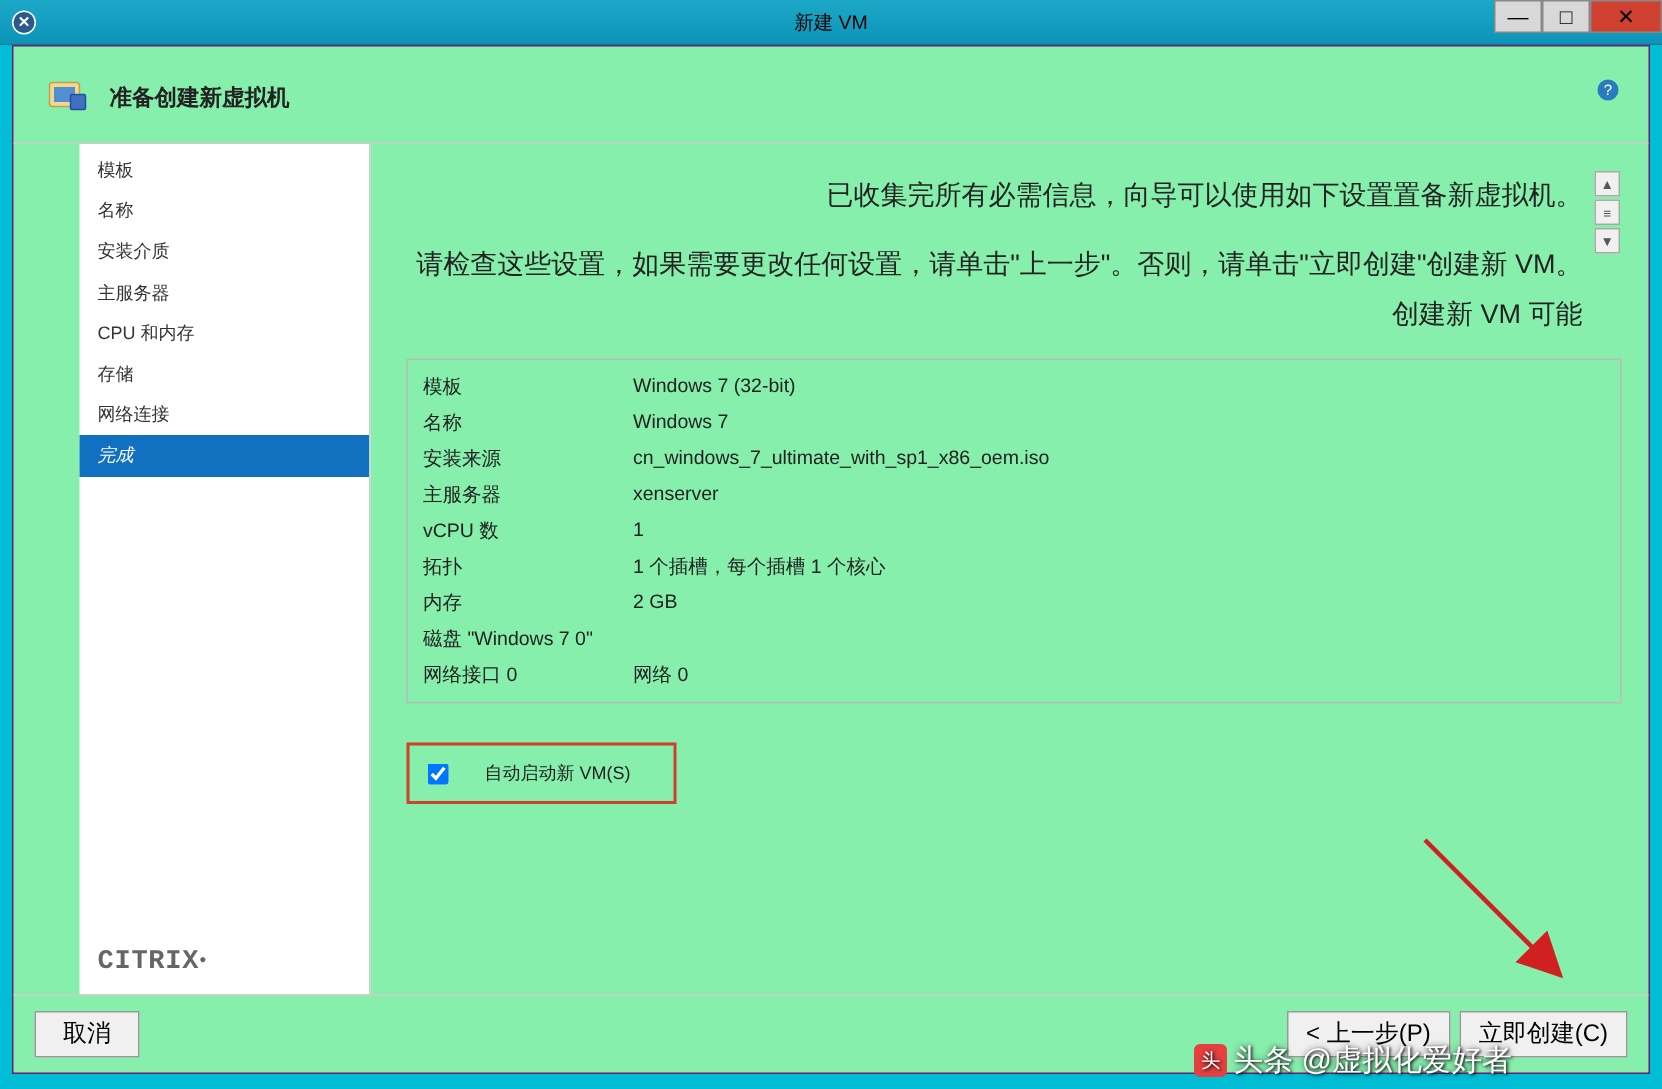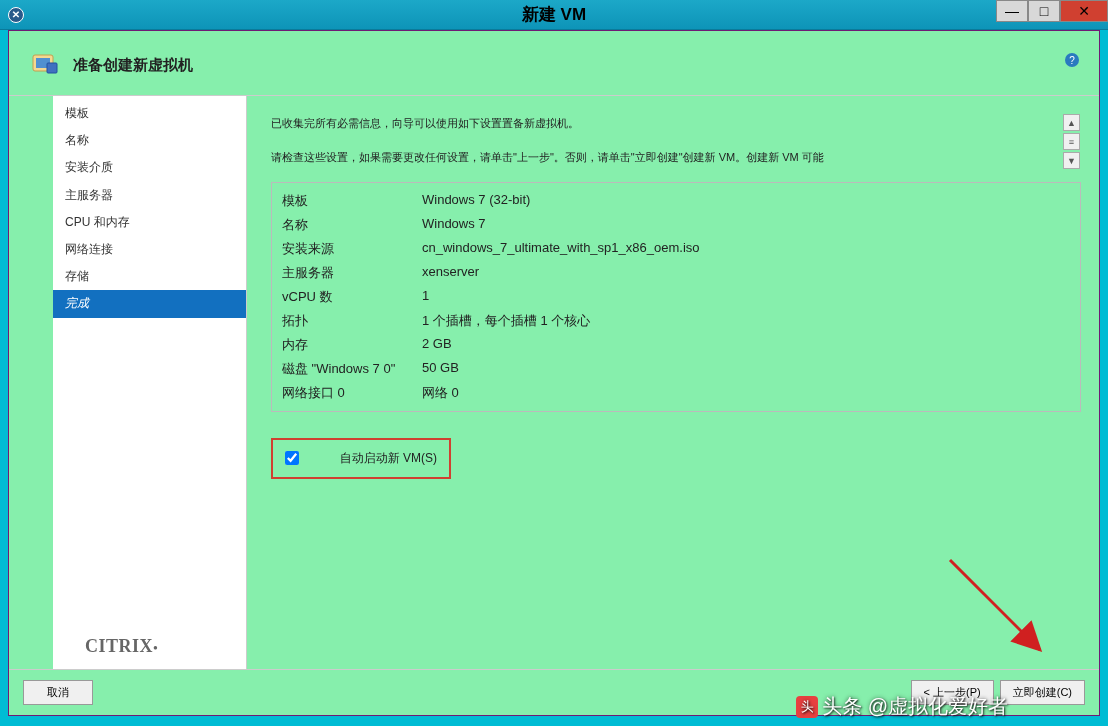--- a/index.html
+++ b/index.html
@@ -32,22 +32,22 @@
       justify-content: center;
       color: #fff;
       font-size: 10px;
       font-weight: bold;
     }
     .titlebar-title {
       position: absolute;
       left: 50%;
       transform: translateX(-50%);
       color: #000;
-      font-size: 17px;
-      font-weight: bold;
+      font-size: 13px;
+      font-weight: normal;
     }
     .titlebar-controls {
       position: absolute;
       right: 0;
       top: 0;
       display: flex;
       height: 25px;
     }
     .titlebar-btn {
       width: 32px;
@@ -133,48 +133,48 @@
     }
     .sidebar-item.selected {
       background: #1270c0;
       color: #fff;
       font-style: italic;
     }
     .sidebar-footer {
       padding: 12px;
     }
     .citrix-logo {
-      font-family: Liberation Serif, serif;
+      font-family: Liberation Mono, monospace;
       font-size: 18px;
       font-weight: bold;
       color: #666;
       letter-spacing: 0.5px;
-      margin-left: 20px;
     }
     .citrix-dot {
       color: #666;
       font-size: 8px;
       vertical-align: middle;
     }
     .content-area {
       flex: 1;
       padding: 18px 18px 10px 24px;
       display: flex;
       flex-direction: column;
       position: relative;
     }
     .intro-block {
       position: relative;
       padding-right: 26px;
     }
     .intro-text {
-      font-size: 11px;
+      font-size: 18px;
       color: #222;
       line-height: 1.8;
       margin-bottom: 14px;
+      text-align: right;
     }
     .scroll-buttons {
       position: absolute;
       right: 0;
       top: 0;
       width: 18px;
       display: flex;
       flex-direction: column;
       gap: 2px;
     }
@@ -208,21 +208,20 @@
     .summary-value {
       flex: 1;
     }
     .checkbox-highlight {
       border: 2px solid #d04030;
       padding: 10px 12px;
       display: inline-flex;
       align-items: center;
       gap: 24px;
       width: 180px;
-      justify-content: space-between;
     }
     .checkbox-highlight input {
       width: 14px;
       height: 14px;
     }
     .checkbox-label {
       font-size: 12px;
       color: #222;
     }
     .footer-bar {
@@ -235,21 +234,21 @@
       flex: 1;
     }
     .footer-right {
       display: flex;
       gap: 6px;
     }
     .btn {
       padding: 4px 12px;
       border: 1px solid #999;
       background: #f0f0f0;
-      font-size: 11px;
+      font-size: 16px;
       cursor: pointer;
       font-family: inherit;
       min-width: 70px;
     }
     .watermark {
       position: absolute;
       right: 100px;
       bottom: 6px;
       font-size: 20px;
       color: #fff;
@@ -304,22 +303,22 @@
 
   <div class="body-section">
 
     <div class="sidebar">
       <div class="sidebar-items">
         <div class="sidebar-item">模板</div>
         <div class="sidebar-item">名称</div>
         <div class="sidebar-item">安装介质</div>
         <div class="sidebar-item">主服务器</div>
         <div class="sidebar-item">CPU 和内存</div>
+        <div class="sidebar-item">存储</div>
         <div class="sidebar-item">网络连接</div>
-        <div class="sidebar-item">存储</div>
         <div class="sidebar-item selected">完成</div>
       </div>
       <div class="sidebar-footer">
         <span class="citrix-logo"><span>CITRIX</span><span class="citrix-dot">●</span></span>
       </div>
     </div>
 
     <div class="content-area">
       <div class="intro-block">
         <div class="intro-text">已收集完所有必需信息，向导可以使用如下设置置备新虚拟机。</div>
@@ -355,21 +354,20 @@
         <div class="summary-row">
           <div class="summary-label">拓扑</div>
           <div class="summary-value">1 个插槽，每个插槽 1 个核心</div>
         </div>
         <div class="summary-row">
           <div class="summary-label">内存</div>
           <div class="summary-value">2 GB</div>
         </div>
         <div class="summary-row">
           <div class="summary-label">磁盘 "Windows 7 0"</div>
-          <div class="summary-value">50 GB</div>
         </div>
         <div class="summary-row">
           <div class="summary-label">网络接口 0</div>
           <div class="summary-value">网络 0</div>
         </div>
       </div>
 
       <div>
         <label class="checkbox-highlight">
           <input type="checkbox" checked="" style="">

